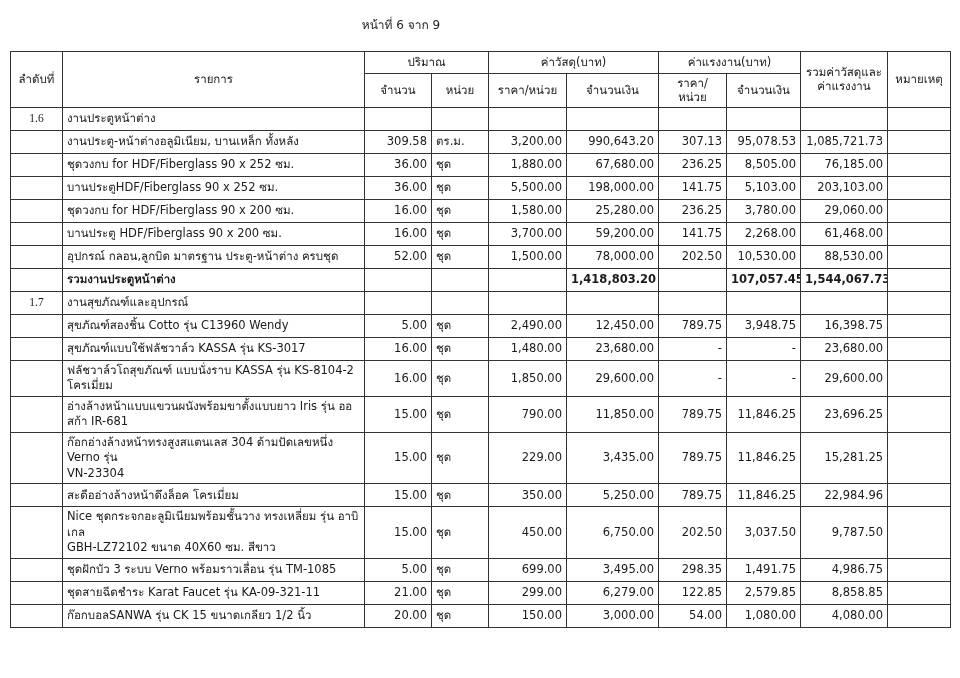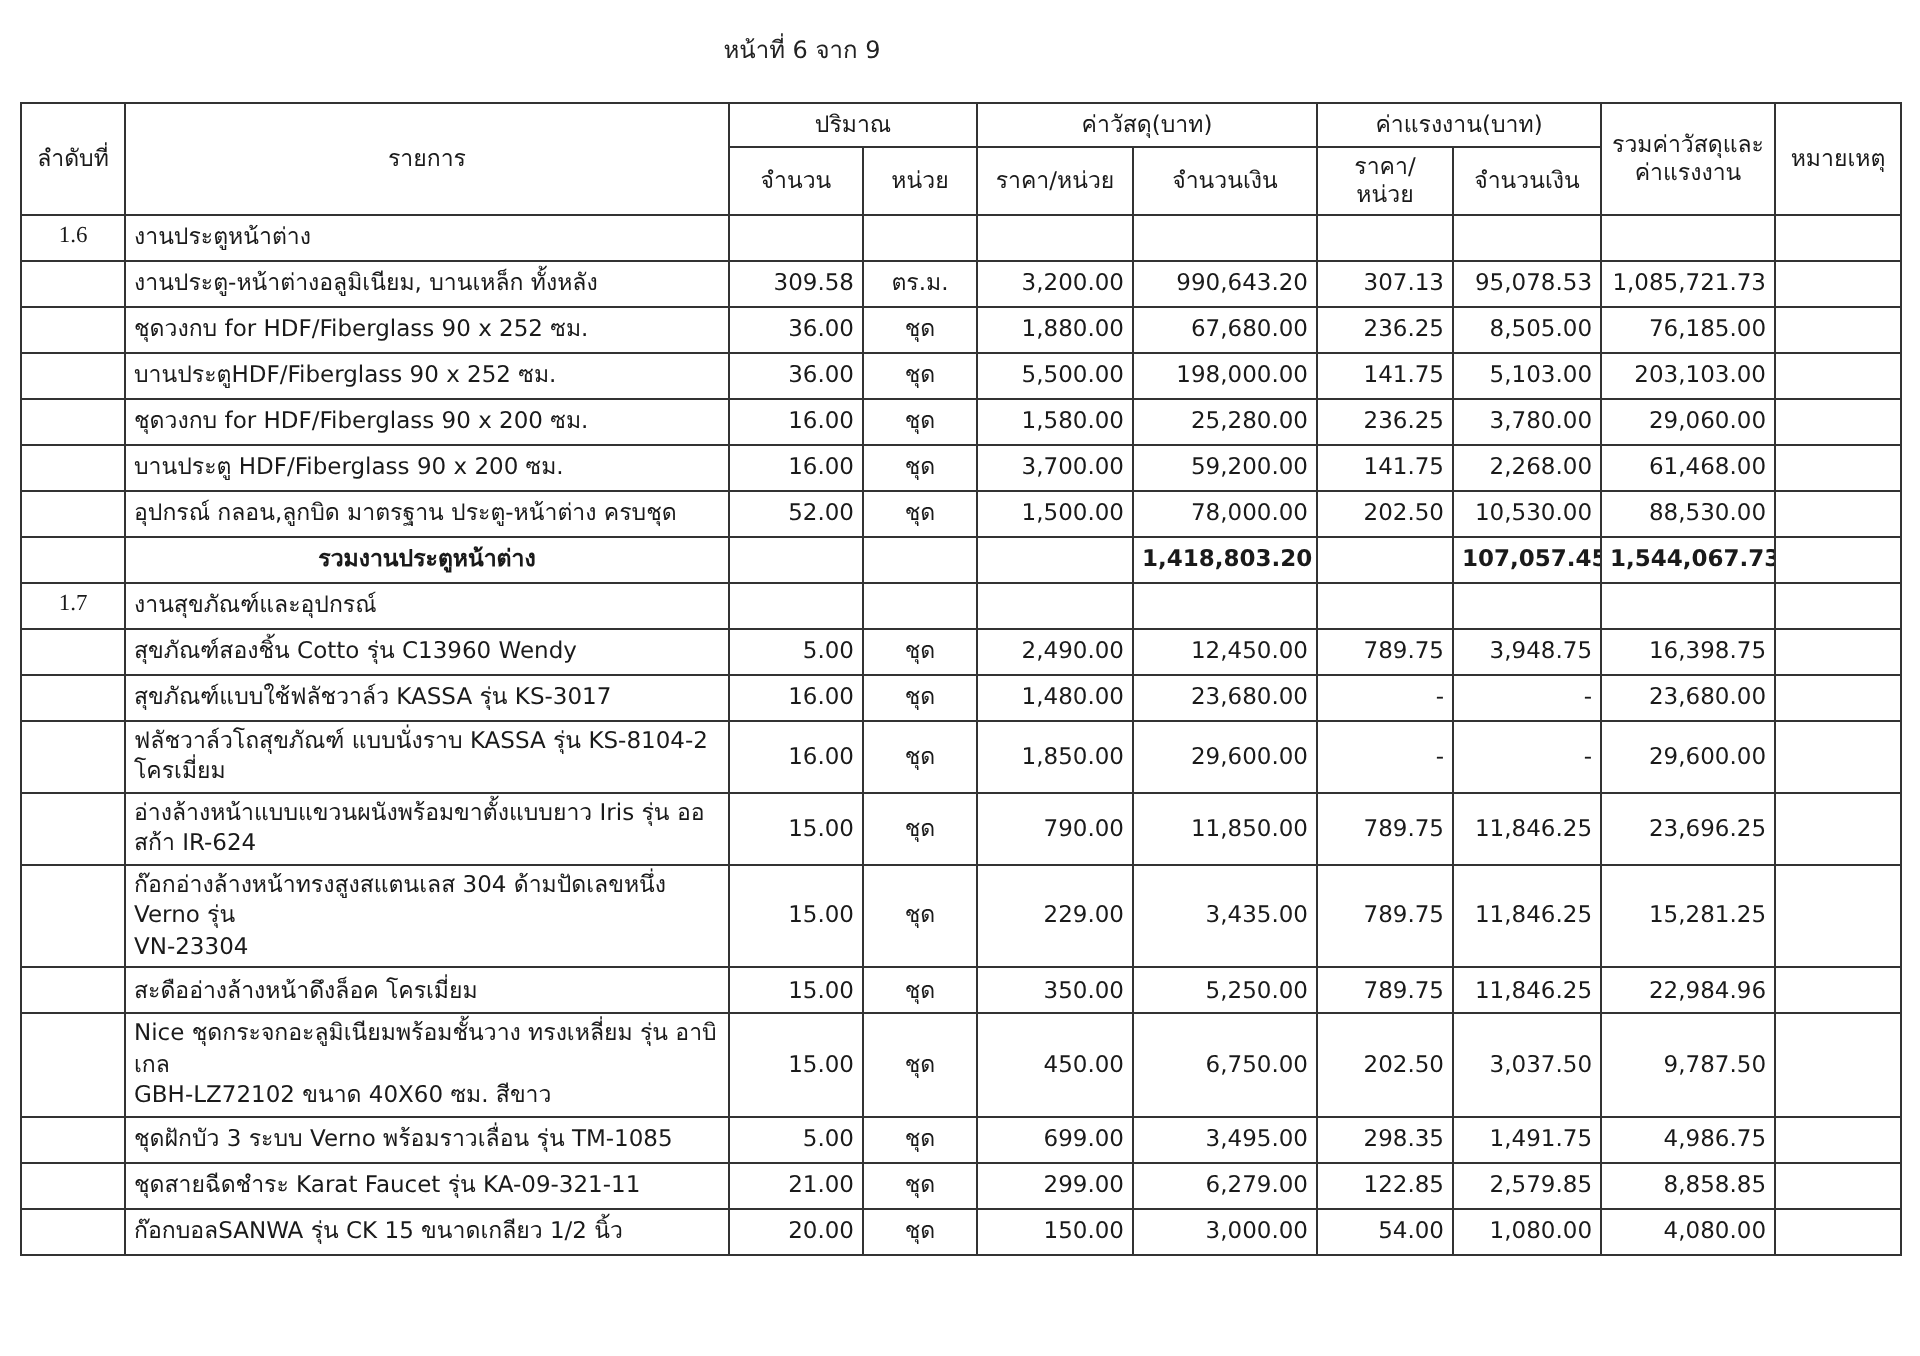--- a/index.html
+++ b/index.html
@@ -32,25 +32,25 @@
   table.boq thead th {
     font-weight: normal;
     text-align: center;
     height: 22px;
     line-height: 1.25;
   }
   table.boq tbody td { height: 23px; line-height: 1.35; }
   .cell-no   { text-align: center; font-family: Liberation Serif, serif; }
   .cell-desc { text-align: left; padding-left: 6px; white-space: pre-line; }
   .cell-num  { text-align: right; padding-right: 7px; }
-  .cell-unit { text-align: center; }
+  .cell-unit { }
   .cell-remark { }
   tr.row-section td { height: 23px; }
   tr.row-summary td { font-weight: bold; }
-  tr.row-summary td.cell-desc { text-align: center; }
+  tr.row-summary td.cell-desc { }
 </style>
 </head>
 <body>
 
 <div class="page">
   <div class="page-header">หน้าที่ 6 จาก 9</div>
 
   <table class="boq">
     <colgroup>
       <col style="width:52px">
@@ -226,21 +226,21 @@
           <td class="cell-unit">ชุด</td>
           <td class="cell-num">1,850.00</td>
           <td class="cell-num">29,600.00</td>
           <td class="cell-num">-</td>
           <td class="cell-num">-</td>
           <td class="cell-num">29,600.00</td>
           <td class="cell-remark"></td>
         </tr>
         <tr class="row-item">
           <td class="cell-no"></td>
-          <td class="cell-desc">อ่างล้างหน้าแบบแขวนผนังพร้อมขาตั้งแบบยาว Iris  รุ่น ออสก้า IR-624</td>
+          <td class="cell-desc">อ่างล้างหน้าแบบแขวนผนังพร้อมขาตั้งแบบยาว Iris  รุ่น ออสก้า IR-681</td>
           <td class="cell-num">15.00</td>
           <td class="cell-unit">ชุด</td>
           <td class="cell-num">790.00</td>
           <td class="cell-num">11,850.00</td>
           <td class="cell-num">789.75</td>
           <td class="cell-num">11,846.25</td>
           <td class="cell-num">23,696.25</td>
           <td class="cell-remark"></td>
         </tr>
         <tr class="row-item">

